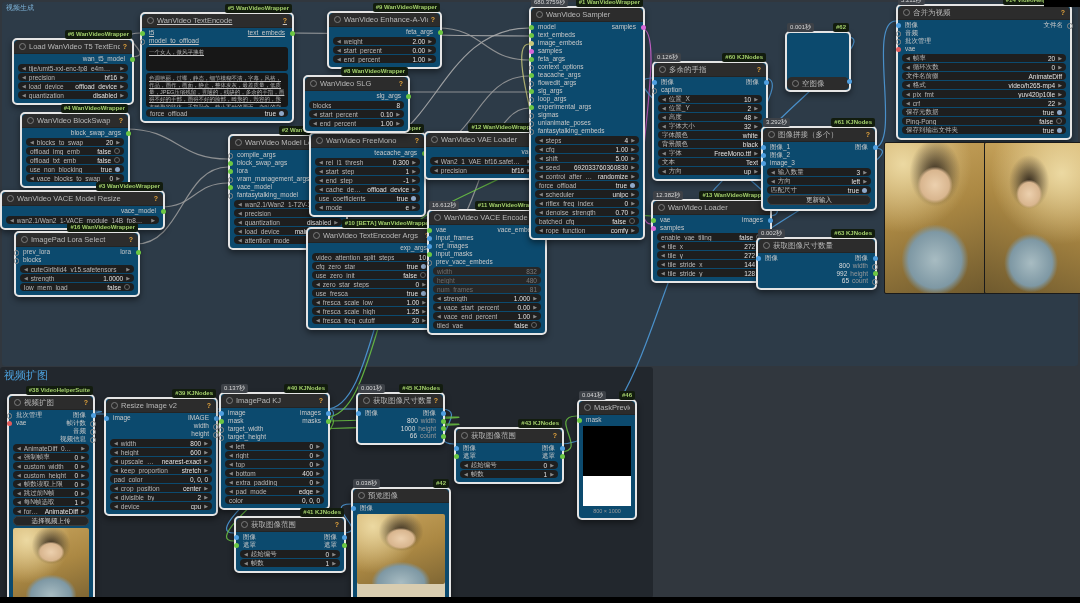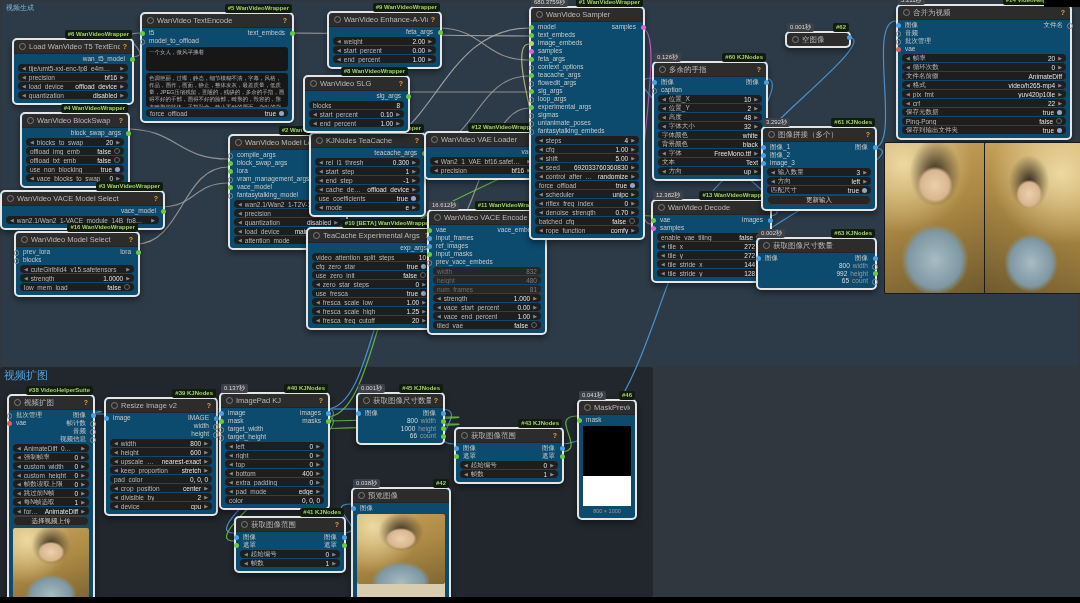--- a/index.html
+++ b/index.html
@@ -139,21 +139,21 @@
           <span class="arr r">▶</span>
         </div>
         <div class="pill">
           <span class="arr l">◀</span>
           <span class="lbl">quantization</span>
           <span class="val">disabled</span>
           <span class="arr r">▶</span>
         </div>
       </div>
     </div>
-    <div class="node" style="left: 140px; top: 12px; width: 150px;">
+    <div class="node" style="left: 140px; top: 12px; width: 150px; text-decoration: underline;">
       <div class="nbadges">
         <span class="badge-id">#5 WanVideoWrapper</span>
       </div>
       <div class="nheader">
         <span class="cicon"></span>
         <span class="ntitle">WanVideo TextEncode</span>
         <span class="qicon">?</span>
       </div>
       <div class="nbody">
         <div class="row-io">
@@ -217,21 +217,21 @@
           <span class="arr r">▶</span>
         </div>
       </div>
     </div>
     <div class="node" style="left: 0px; top: 190px; width: 161px;">
       <div class="nbadges">
         <span class="badge-id">#3 WanVideoWrapper</span>
       </div>
       <div class="nheader">
         <span class="cicon"></span>
-        <span class="ntitle">WanVideo VACE Model Select</span>
+        <span class="ntitle">WanVideo VACE Model Resize</span>
         <span class="qicon">?</span>
       </div>
       <div class="nbody">
         <div class="row-io">
           <span class="outlbl">vace_model</span>
           <span class="dot out" style="background: rgb(108, 199, 67);"></span>
         </div>
         <div class="pill">
           <span class="arr l">◀</span>
           <span class="lbl">wan2.1/Wan2_1-VACE_module_14B_fp8_e4</span>
@@ -239,21 +239,21 @@
           <span class="arr r">▶</span>
         </div>
       </div>
     </div>
     <div class="node" style="left: 14px; top: 231px; width: 122px;">
       <div class="nbadges">
         <span class="badge-id">#16 WanVideoWrapper</span>
       </div>
       <div class="nheader">
         <span class="cicon"></span>
-        <span class="ntitle">WanVideo Model Select</span>
+        <span class="ntitle">ImagePad Lora Select</span>
         <span class="qicon">?</span>
       </div>
       <div class="nbody">
         <div class="row-io">
           <span class="dot in hollow"></span>
           <span class="inlbl">prev_lora</span>
           <span class="outlbl">lora</span>
           <span class="dot out" style="background: rgb(108, 199, 67);"></span>
         </div>
         <div class="row-io">
@@ -345,21 +345,21 @@
           <span class="arr r">▶</span>
         </div>
       </div>
     </div>
     <div class="node" style="left: 309px; top: 132px; width: 113px;">
       <div class="nbadges">
         <span class="badge-id">#7 [BETA] WanVideoWrapper</span>
       </div>
       <div class="nheader">
         <span class="cicon"></span>
-        <span class="ntitle">KJNodes TeaCache</span>
+        <span class="ntitle">WanVideo FreeMono</span>
         <span class="qicon">?</span>
       </div>
       <div class="nbody">
         <div class="row-io">
           <span class="outlbl">teacache_args</span>
           <span class="dot out" style="background: rgb(108, 199, 67);"></span>
         </div>
         <div class="pill">
           <span class="arr l">◀</span>
           <span class="lbl">rel_l1_thresh</span>
@@ -490,21 +490,21 @@
           <span class="arr r">▶</span>
         </div>
       </div>
     </div>
     <div class="node" style="left: 306px; top: 227px; width: 126px;">
       <div class="nbadges">
         <span class="badge-id">#10 [BETA] WanVideoWrapper</span>
       </div>
       <div class="nheader">
         <span class="cicon"></span>
-        <span class="ntitle">TeaCache Experimental Args</span>
+        <span class="ntitle">WanVideo TextEncoder Args</span>
         <span class="qicon">?</span>
       </div>
       <div class="nbody">
         <div class="row-io">
           <span class="outlbl">exp_args</span>
           <span class="dot out" style="background: rgb(108, 199, 67);"></span>
         </div>
         <div class="pill">
           <span class="lbl">video_attention_split_steps</span>
           <span class="val">10</span>
@@ -824,21 +824,21 @@
         </div>
       </div>
     </div>
     <div class="node" style="left: 651px; top: 199px; width: 117px;">
       <div class="nbadges">
         <span class="badge-time">12.382秒</span>
         <span class="badge-id">#13 WanVideoWrapper</span>
       </div>
       <div class="nheader">
         <span class="cicon"></span>
-        <span class="ntitle">WanVideo Decode</span>
+        <span class="ntitle">WanVideo Loader</span>
       </div>
       <div class="nbody">
         <div class="row-io">
           <span class="dot in" style="background: rgb(108, 199, 67);"></span>
           <span class="inlbl">vae</span>
           <span class="outlbl">images</span>
           <span class="dot out" style="background: rgb(79, 159, 224);"></span>
         </div>
         <div class="row-io">
           <span class="dot in" style="background: rgb(217, 102, 217);"></span>
@@ -873,21 +873,21 @@
           <span class="val">128</span>
           <span class="arr r">▶</span>
         </div>
       </div>
     </div>
     <div class="node collapsed" style="left: 785px; top: 31px; width: 62px;">
       <div class="nbadges">
         <span class="badge-time">0.001秒</span>
         <span class="badge-id">#62</span>
       </div>
-      <div class="nheader" style="position: relative;">
+      <div class="nheader" style="position: relative; margin-top: 44px;">
         <span class="cicon"></span>
         <span class="ntitle">空图像</span>
         <span class="dot out" style="background: rgb(79, 159, 224);"></span>
       </div>
     </div>
     <div class="node" style="left: 761px; top: 126px; width: 112px;">
       <div class="nbadges">
         <span class="badge-time">3.292秒</span>
         <span class="badge-id">#61 KJNodes</span>
       </div>

